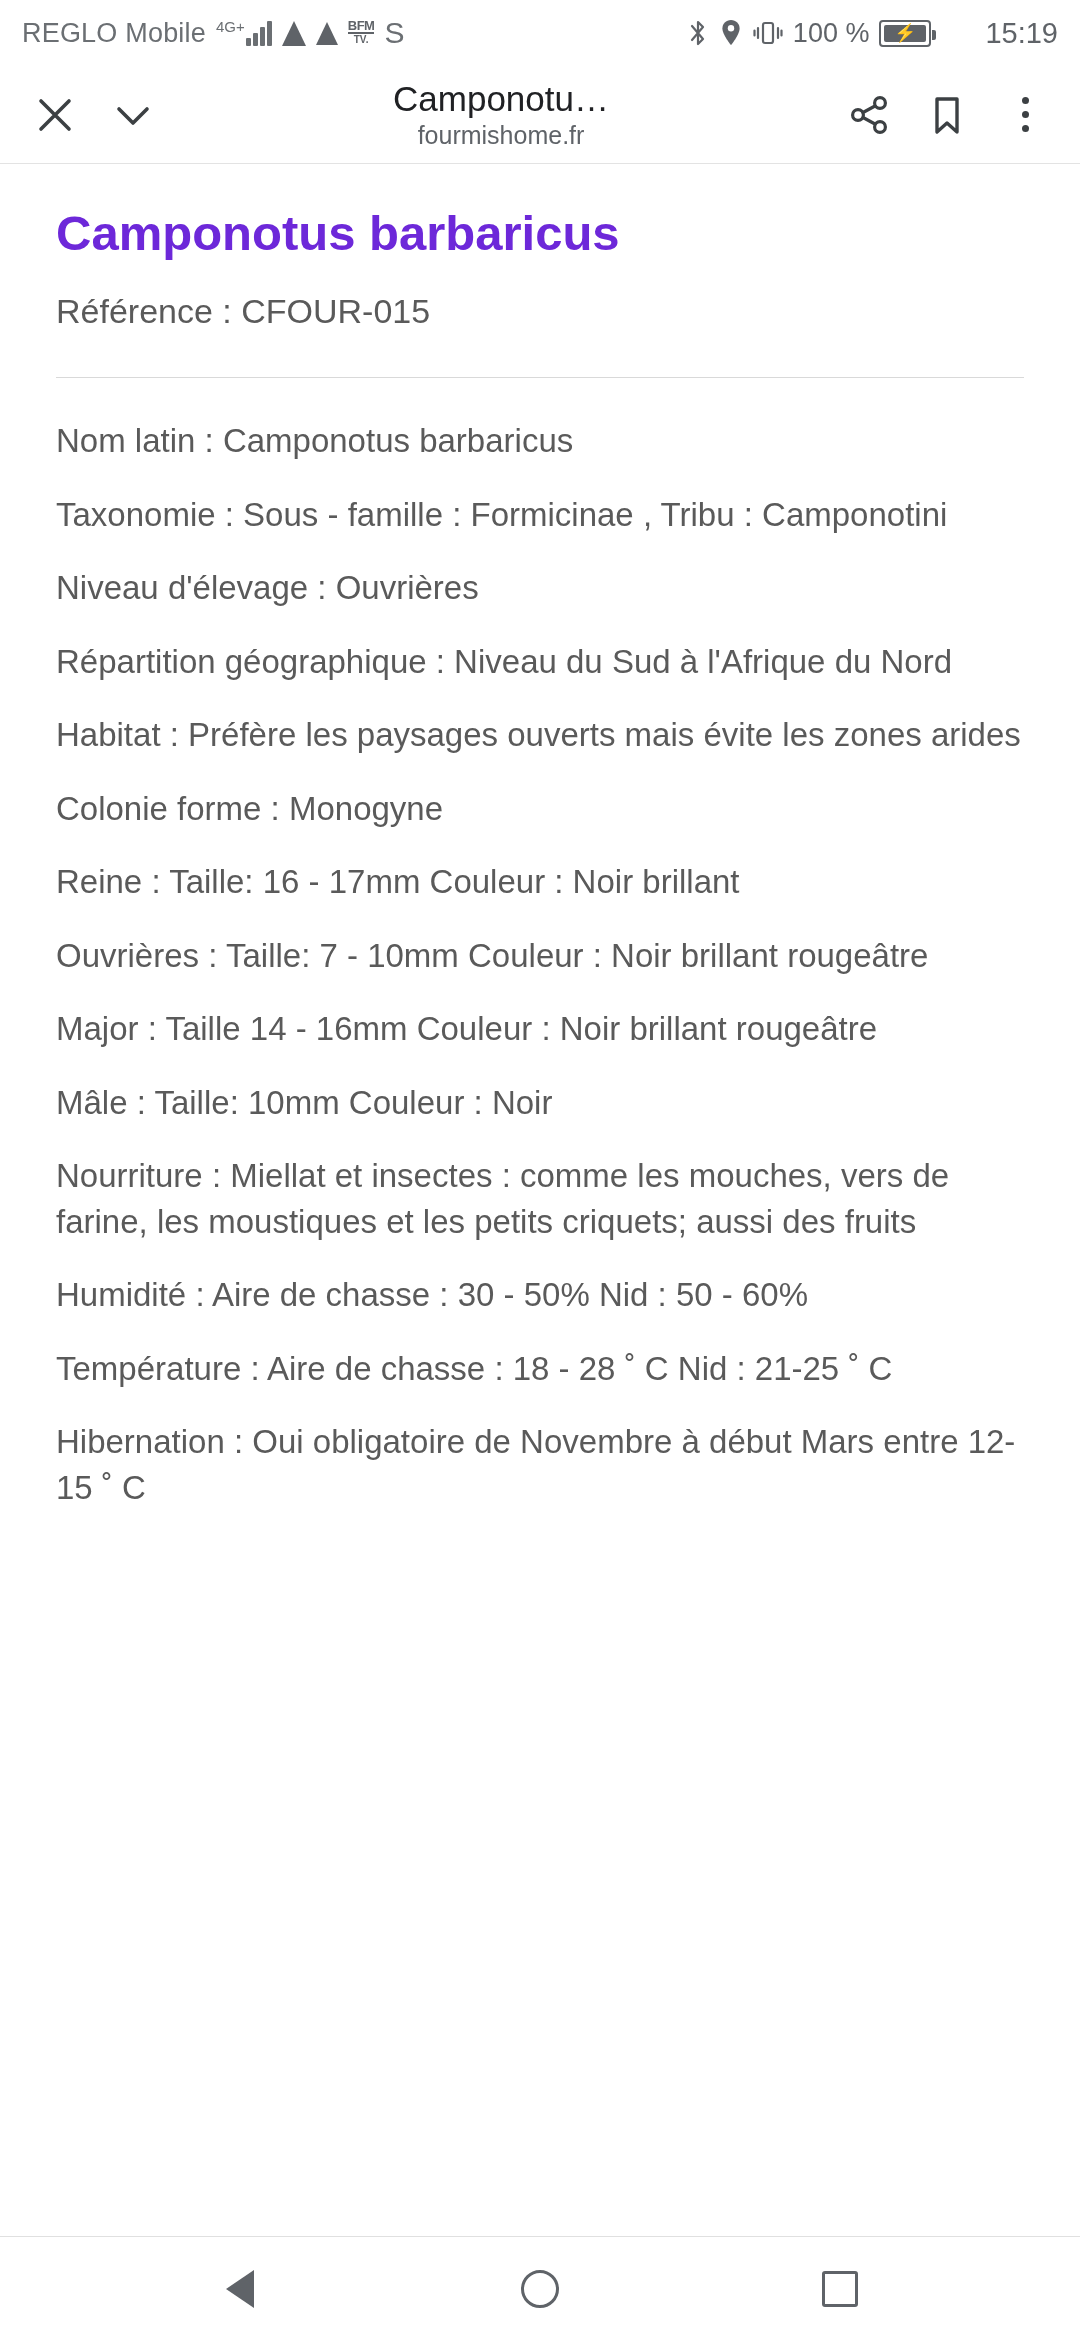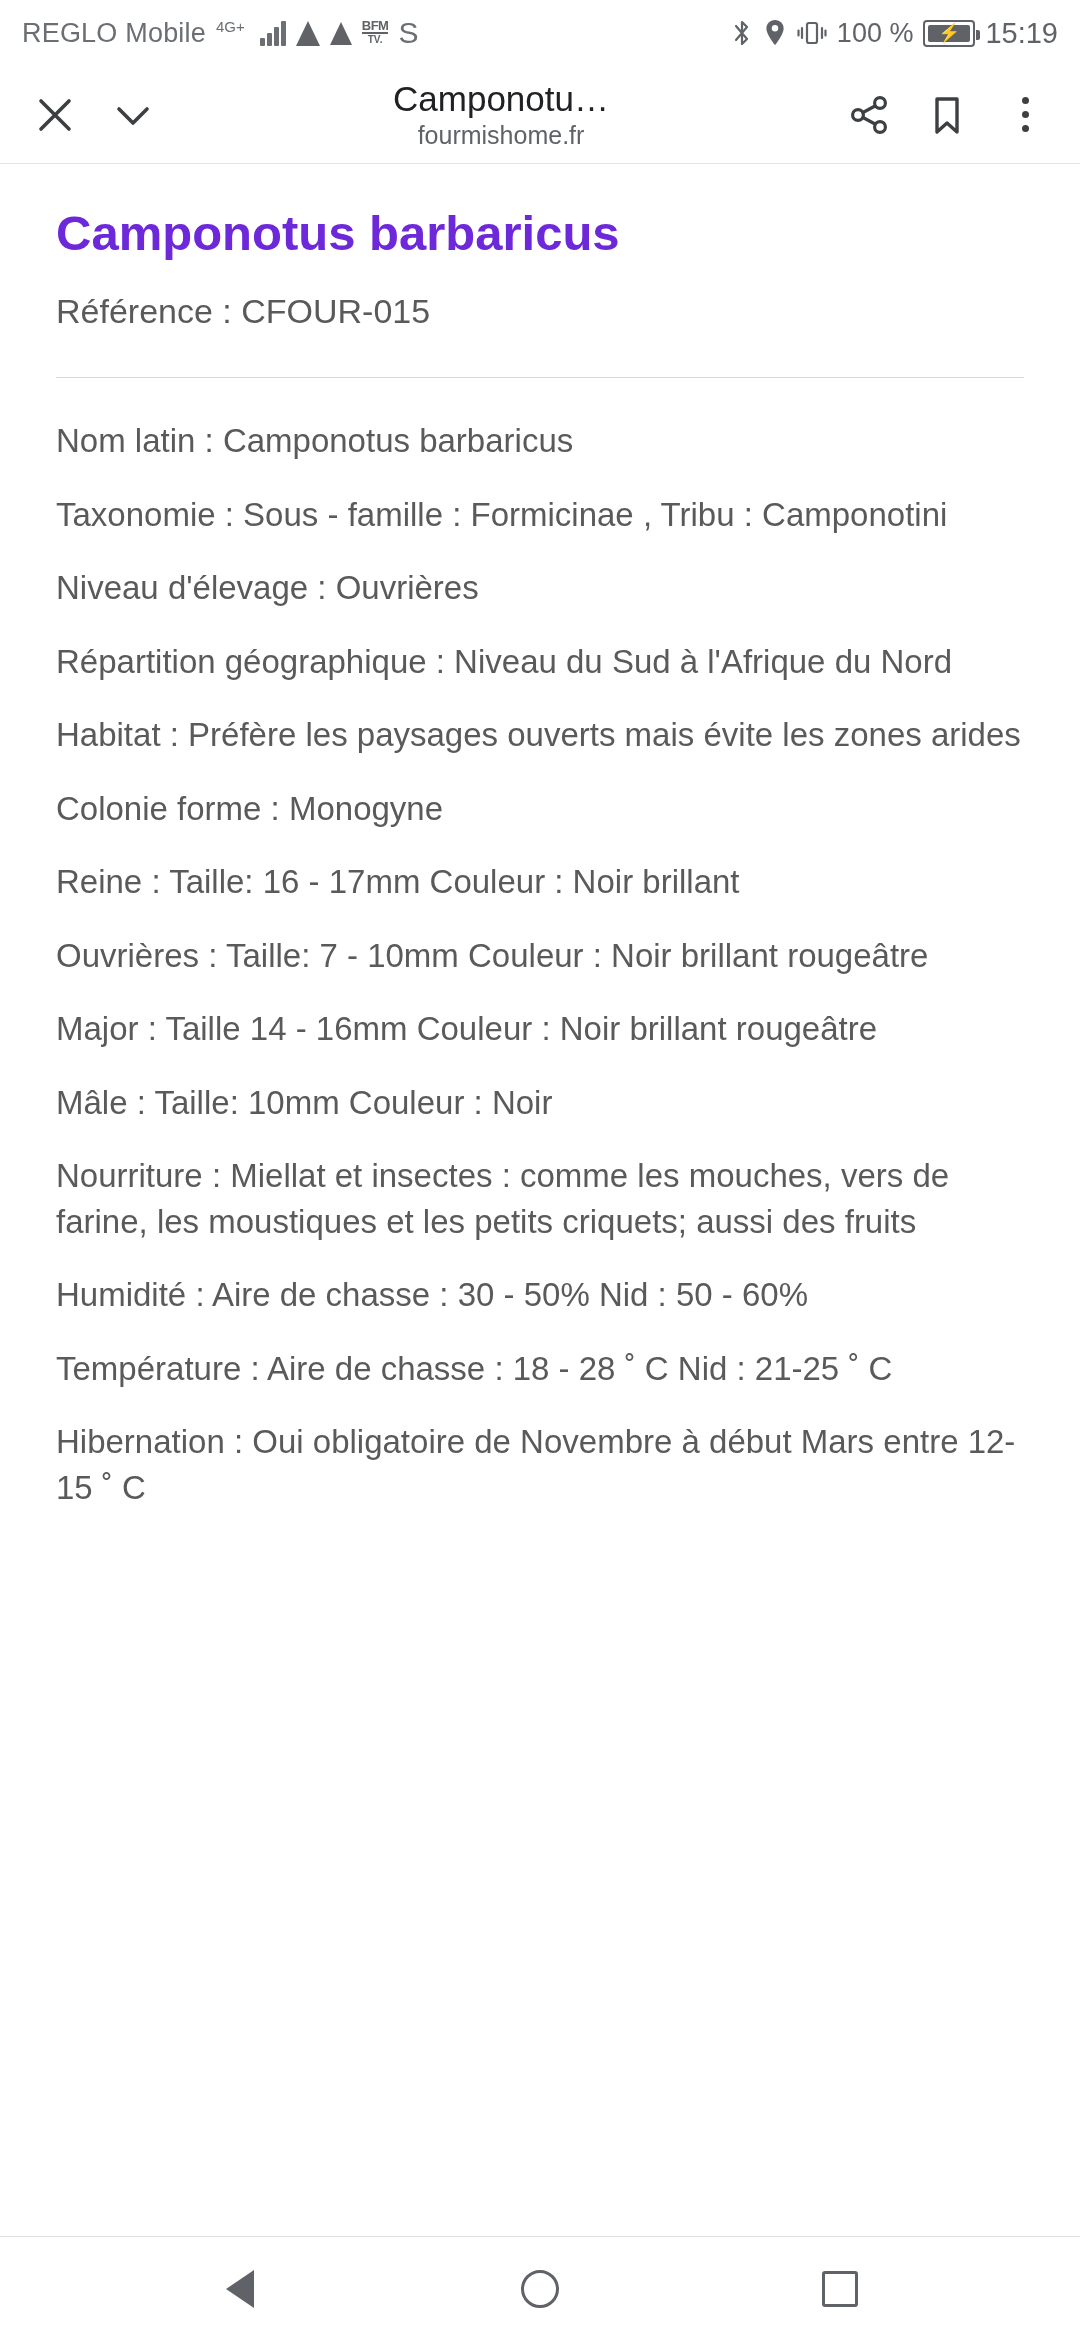--- a/index.html
+++ b/index.html
@@ -36,21 +36,21 @@
     flex: 1 1 auto;
     min-width: 0;
   }
   .sb-right {
     display: flex;
     align-items: center;
     gap: 10px;
     flex: 0 0 auto;
   }
   .carrier { font-size: 27px; color: #6b6f73; letter-spacing: 0.2px; white-space: nowrap; }
-  .net-group { display: flex; align-items: flex-end; gap: 15px; }
+  .net-group { display: flex; align-items: flex-end; gap: 1px; }
   .net-label { font-size: 15px; line-height: 1; color: #6b6f73; transform: translateY(-12px); }
   .bars { display: flex; align-items: flex-end; gap: 2px; height: 26px; }
   .bars i { display: block; width: 5px; background: #6b6f73; border-radius: 1px; }
   .bars i:nth-child(1) { height: 8px; }
   .bars i:nth-child(2) { height: 13px; }
   .bars i:nth-child(3) { height: 19px; }
   .bars i:nth-child(4) { height: 25px; }
   .tri {
     width: 0; height: 0;
     border-left: 12px solid transparent;
@@ -84,21 +84,21 @@
     width: 4px; height: 10px; background: #5f6368; border-radius: 0 2px 2px 0;
   }
   .batt .fill {
     position: absolute; left: 3px; top: 3px; bottom: 3px; right: 3px;
     background: #5f6368; border-radius: 2px;
   }
   .batt .bolt {
     position: absolute; left: 50%; top: 50%; transform: translate(-50%,-50%);
     color: #fff; font-size: 18px; line-height: 1;
   }
-  .clock { font-size: 29px; color: #5f6368; white-space: nowrap; }
+  .clock { font-size: 29px; color: #5f6368; white-space: nowrap; margin-left: 44px; }
 
   
   .toolbar {
     flex: 0 0 98px;
     height: 98px;
     display: flex;
     align-items: center;
     padding: 0 18px;
     background: #ffffff;
     border-bottom: 1px solid #e3e3e3;

